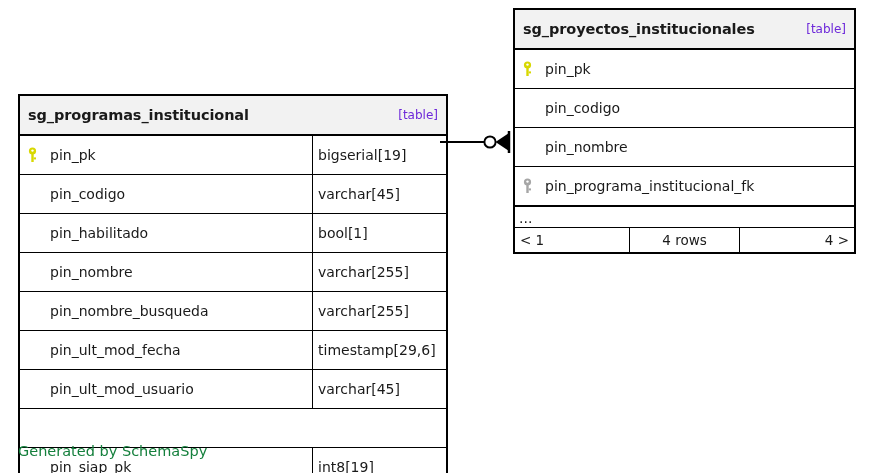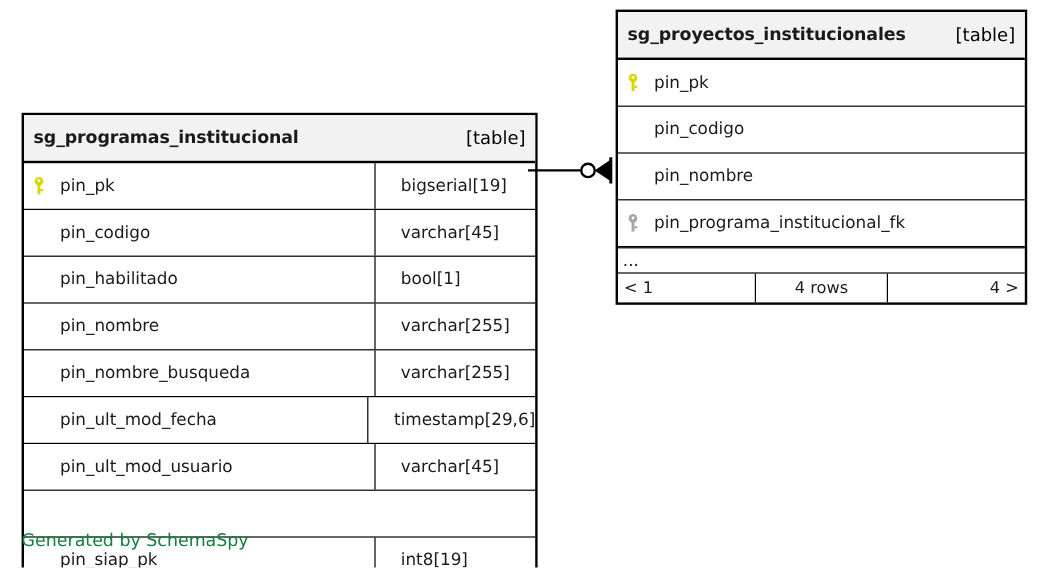--- a/index.html
+++ b/index.html
@@ -38,22 +38,22 @@
   }
   .er-head-name {
     font-weight: bold;
     font-size: 14.5px;
     letter-spacing: -0.1px;
     white-space: nowrap;
   }
   .er-head-kind {
     margin-left: auto;
     font-weight: normal;
-    font-size: 15px;
-    color: #000000;
+    font-size: 12px;
+    color: #6d28d9;
   }
 
   .er-row {
     display: flex;
     box-sizing: border-box;
     height: 39px;
     border-bottom: 1.6px solid #000000;
   }
   .er-row:last-of-type { border-bottom: none; }
 
@@ -66,21 +66,21 @@
     min-width: 0;
     padding-left: 30px;
     font-size: 14px;
     white-space: nowrap;
   }
   .cell-type {
     display: flex;
     align-items: center;
     box-sizing: border-box;
     flex: 0 0 auto;
-    padding-left: 21px;
+    padding-left: 5px;
     font-size: 14px;
     border-left: 1.6px solid #000000;
     white-space: nowrap;
   }
 
   
   .key-icon {
     position: absolute;
     left: 6px;
     top: 50%;

